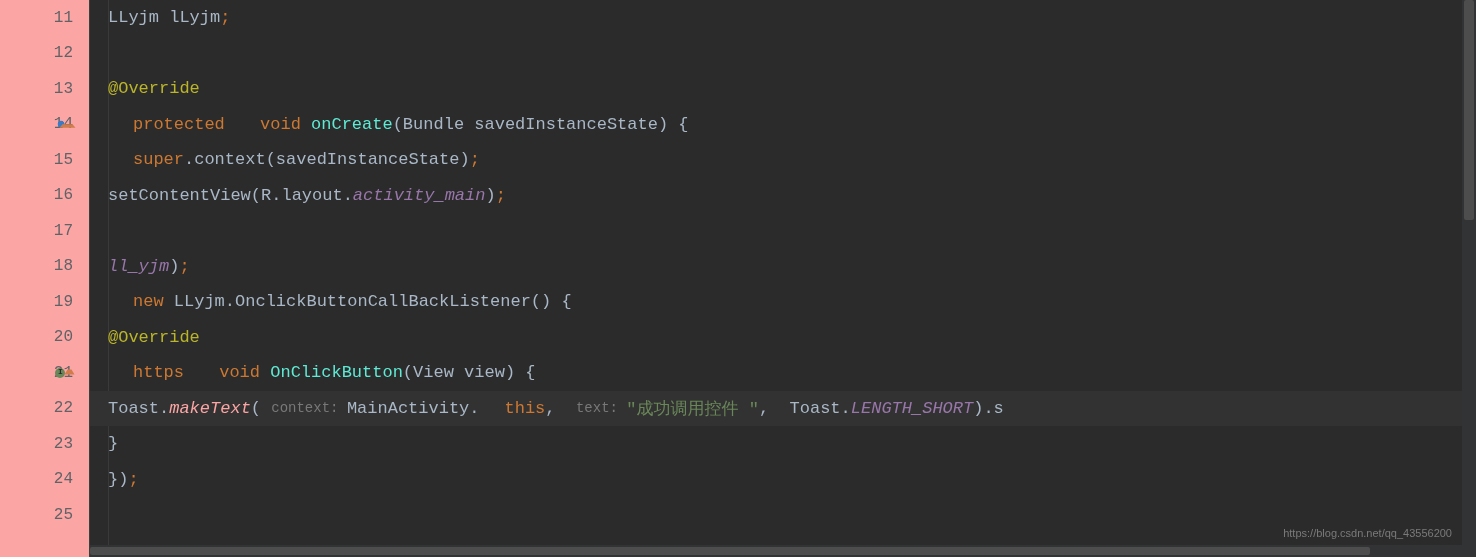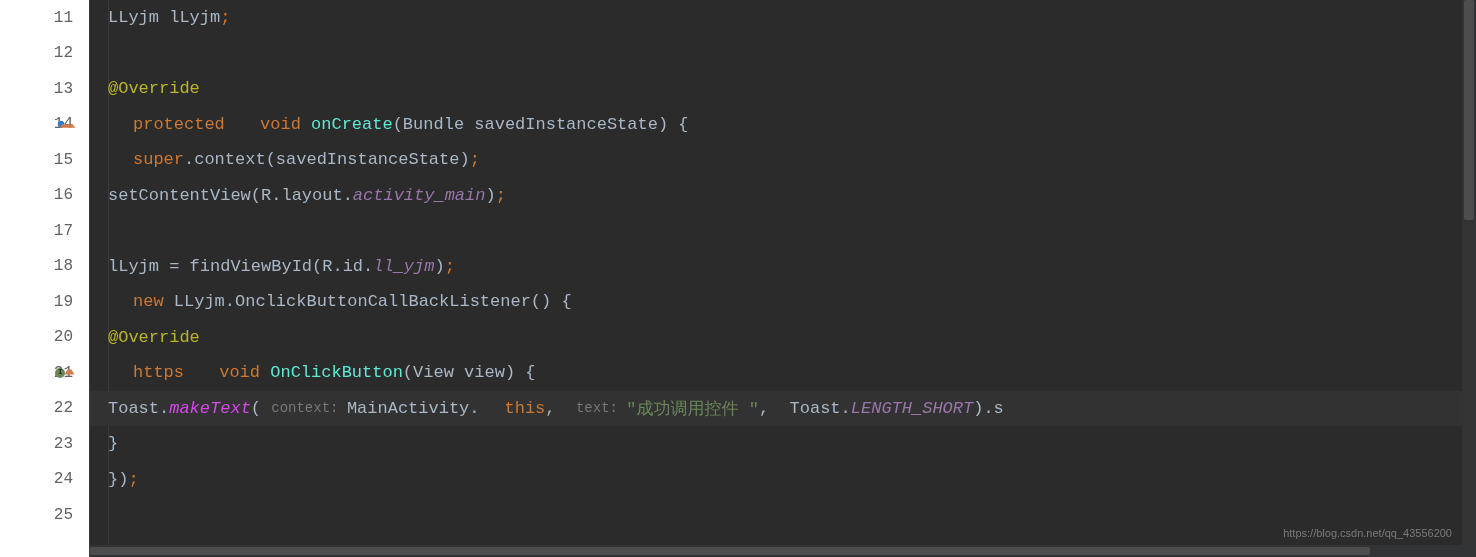--- a/index.html
+++ b/index.html
@@ -13,21 +13,21 @@
       height: 557px;
       position: relative;
     }
     .editor {
       display: flex;
       height: 100%;
       width: 100%;
     }
     .gutter {
       width: 90px;
-      background: #ffffff;
+      background: #fca5a5;
       display: flex;
       flex-direction: column;
       border-right: 1px solid #3c3f41;
     }
     .gutter-row {
       height: 35.5px;
       display: flex;
       align-items: center;
       justify-content: flex-end;
       padding-right: 8px;
@@ -107,21 +107,21 @@
     .code-line.highlight {
       background: #323232;
       text-align: right;
     }
     .kw { color: #cc7832; margin-left: 25px; }
     .type { color: #a9b7c6; }
     .method-decl { color: #5eead4; }
     .annotation { color: #bbb529; }
     .str { color: #6a8759; }
     .static-field { color: #9876aa; font-style: italic; }
-    .static-method { color: #d946ef; font-style: italic; }
+    .static-method { color: #fca5a5; font-style: italic; }
     .param-hint { color: #787878; font-size: 14px; }
     .plain { color: #a9b7c6; }
     .semi { color: #cc7832; }
     .scrollbar-v {
       position: absolute;
       right: 0;
       top: 0;
       width: 14px;
       height: 100%;
       background: #313335;
@@ -229,21 +229,21 @@
   <div class="code-area">
     <div class="guide" style="left:18px"></div>
 
     <div class="code-line">    <span class="type">LLyjm</span><span class="plain"> lLyjm</span><span class="semi">;</span></div>
     <div class="code-line"></div>
     <div class="code-line">    <span class="annotation">@Override</span></div>
     <div class="code-line">    <span class="kw">protected </span><span class="kw">void </span><span class="method-decl">onCreate</span><span class="plain">(Bundle savedInstanceState) {</span></div>
     <div class="code-line">        <span class="kw">super</span><span class="plain">.context(savedInstanceState)</span><span class="semi">;</span></div>
     <div class="code-line">        <span class="plain">setContentView(R.layout.</span><span class="static-field">activity_main</span><span class="plain">)</span><span class="semi">;</span></div>
     <div class="code-line"></div>
-    <div class="code-line">        <span class="plain">lLyjm = findViewById(R.id.</span><span class="static-field">ll_yjm</span><span class="plain">)</span><span class="semi">;</span></div>
+    <div class="code-line">        <span class="static-field">ll_yjm</span><span class="plain">)</span><span class="semi">;</span></div>
     <div class="code-line">        <span class="kw">new </span><span class="plain">LLyjm.OnclickButtonCallBackListener() {</span></div>
     <div class="code-line">            <span class="annotation">@Override</span></div>
     <div class="code-line">            <span class="kw">https </span><span class="kw">void </span><span class="method-decl">OnClickButton</span><span class="plain">(View view) {</span></div>
     <div class="code-line highlight">                <span class="plain">Toast.</span><span class="static-method">makeText</span><span class="plain">( </span><span class="param-hint">context: </span><span class="plain">MainActivity.</span><span class="kw">this</span><span class="plain">,  </span><span class="param-hint">text: </span><span class="str">"成功调用控件 "</span><span class="plain">,  Toast.</span><span class="static-field">LENGTH_SHORT</span><span class="plain">).s</span></div>
     <div class="code-line">            <span class="plain">}</span></div>
     <div class="code-line">        <span class="plain">})</span><span class="semi">;</span></div>
     <div class="code-line"></div>
   </div>
 
   <div class="scrollbar-v">

